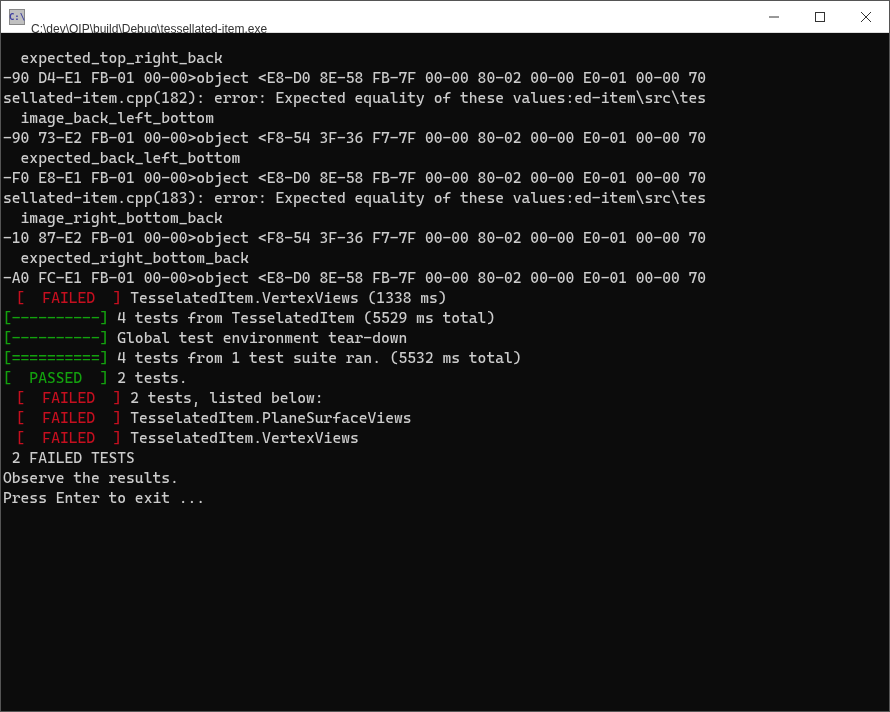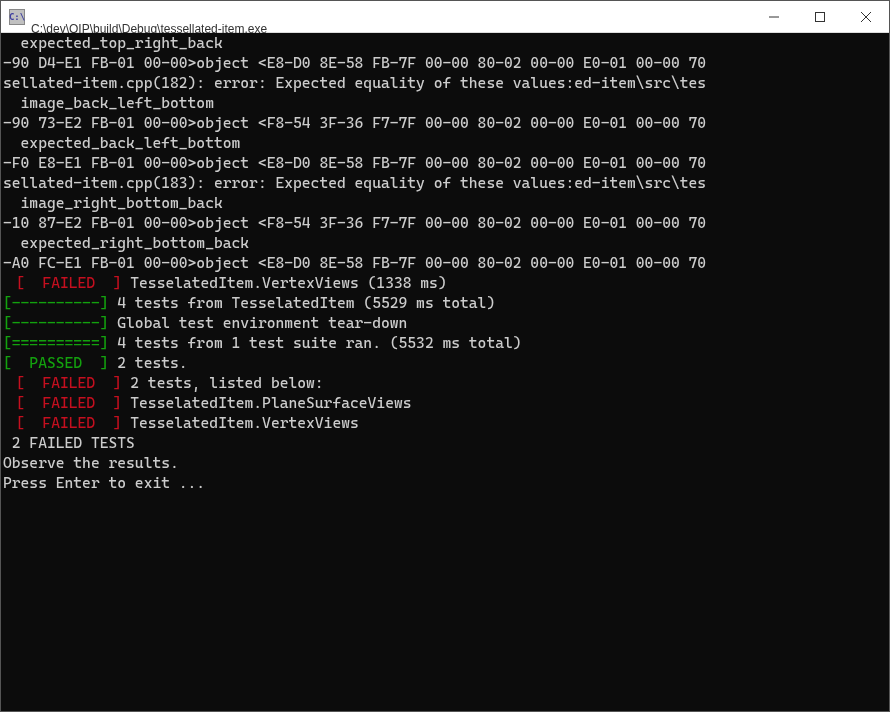--- a/index.html
+++ b/index.html
@@ -70,21 +70,21 @@
       stroke-width: 1;
       fill: none;
     }
     .terminal {
       flex: 1;
       background: #0c0c0c;
       color: #cccccc;
       font-family: "Consolas", "Cascadia Mono", monospace;
       font-size: 15px;
       line-height: 20px;
-      padding: 0 2px;
+      padding: 15px 2px;
       white-space: pre;
       overflow: hidden;
     }
     .line {
       white-space: pre;
     }
     .white { color: #cccccc; }
     .green { color: #13a10e; }
     .red { color: #c50f1f; margin-left: 13px; }
   </style>

